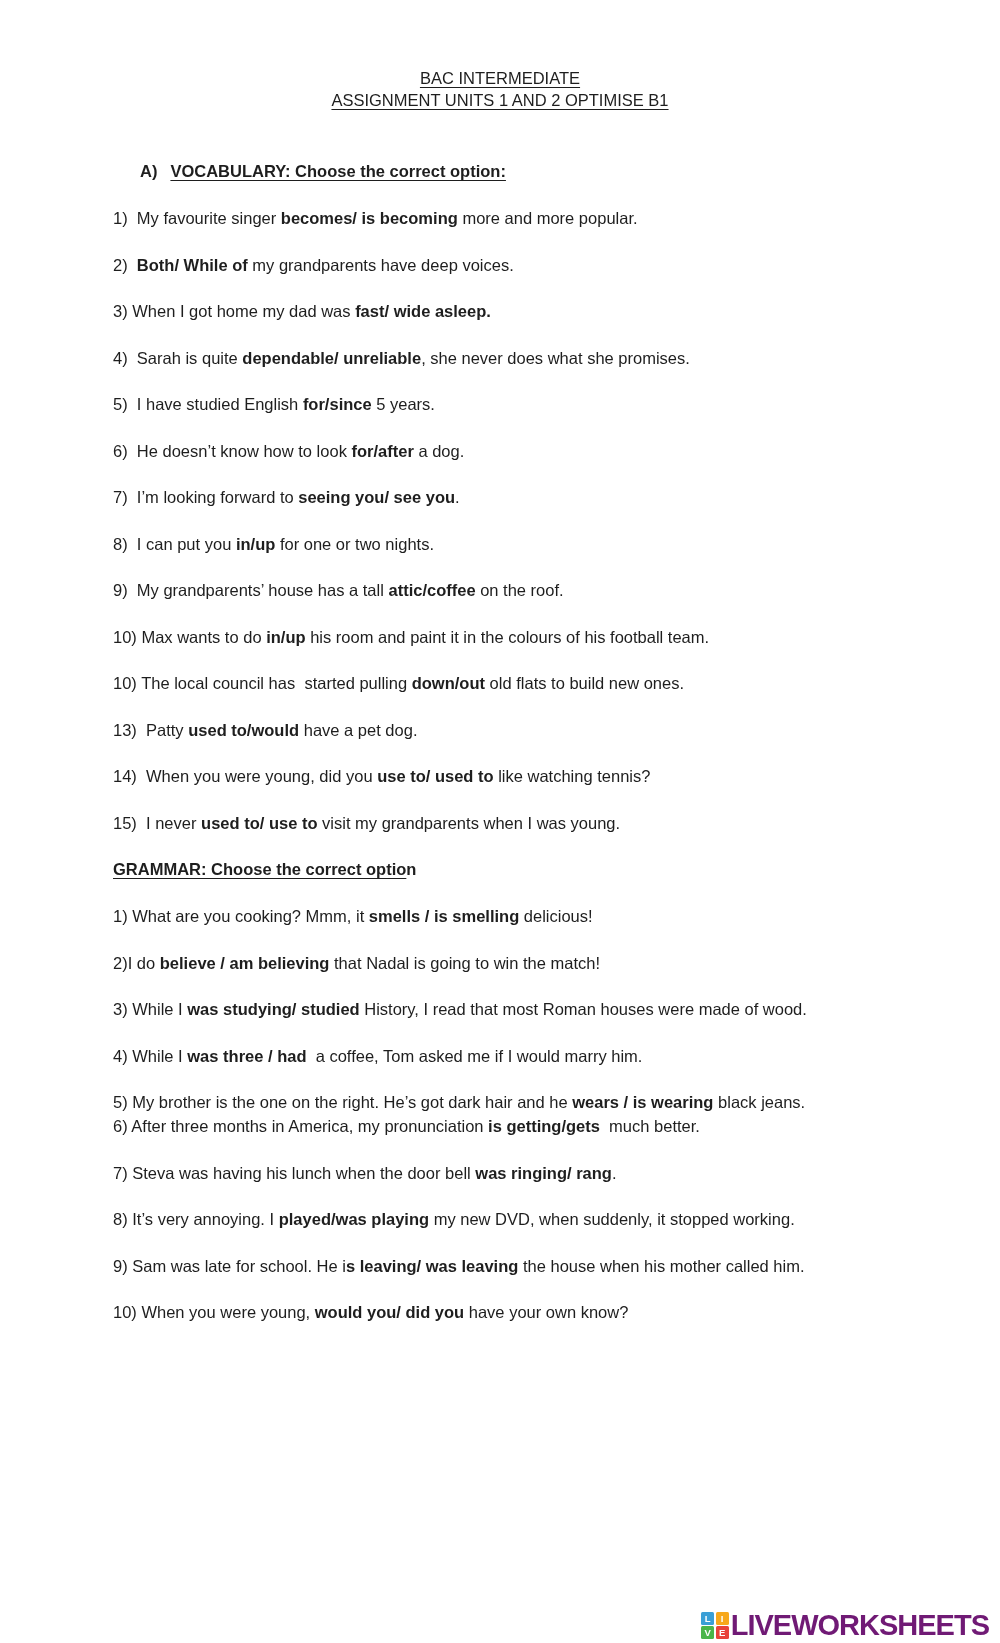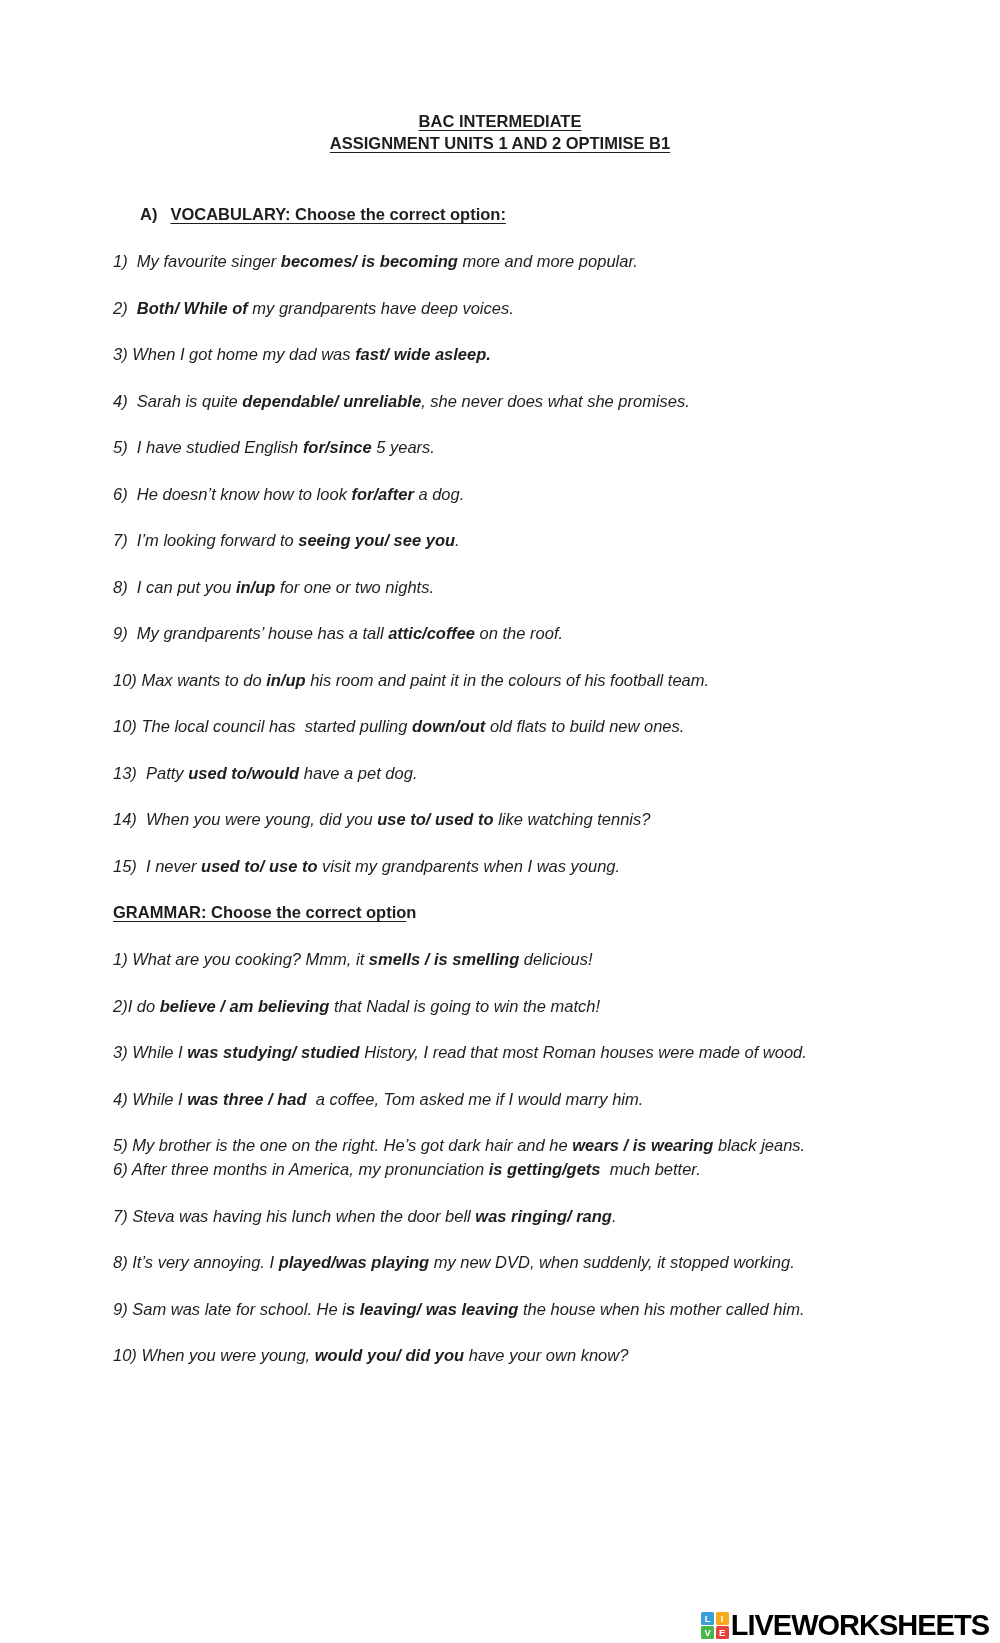--- a/index.html
+++ b/index.html
@@ -7,23 +7,23 @@
     position: relative;
     width: 1000px;
     height: 1643px;
     background: #ffffff;
     font-family: "Liberation Sans", sans-serif;
     color: #1e1e1e;
     font-size: 16.5px;
     overflow: hidden;
   }
   .title-block {
-    padding-top: 110px;
+    padding-top: 67px;
     text-align: center;
-    font-weight: bold;
+    font-weight: normal;
   }
   .title-line {
     line-height: 22px;
     text-decoration: underline;
     text-underline-offset: 3px;
   }
   .section-heading {
     margin: 0;
     font-size: 16.5px;
     font-weight: bold;
@@ -32,21 +32,20 @@
   .vocab .section-heading { margin: 50px 0 0 140px; }
   .grammar .section-heading { margin: 25px 0 4px 113px; }
   .heading-prefix { margin-right: 13px; }
   .underlined { text-decoration: underline; text-underline-offset: 3px; }
   .items { margin: 27px 0 0 113px; padding: 0; }
   .item {
     margin: 0 0 26.5px 0;
     line-height: 20px;
     white-space: pre-wrap;
     max-width: 880px;
-    font-style: italic;
   }
   .item .b { font-weight: bold; }
   .grammar .items .item:nth-child(5) { margin-bottom: 4px; }
   .footer {
     position: absolute;
     right: 11px;
     bottom: 3px;
     display: flex;
     align-items: center;
   }
@@ -122,17 +121,17 @@
   </section>
 
   <footer class="footer">
     <div style="display:flex;align-items:center;">
       <div class="logo-grid" id="logo-grid">
           <div class="sq" style="background: rgb(58, 159, 214);">L</div>
           <div class="sq" style="background: rgb(247, 168, 27);">I</div>
           <div class="sq" style="background: rgb(74, 181, 74);">V</div>
           <div class="sq" style="background: rgb(232, 67, 58);">E</div>
         </div>
-      <div class="logo-text" id="logo-text" style="color: #000000;">LIVEWORKSHEETS</div>
+      <div class="logo-text" id="logo-text" style="color: #701a75;">LIVEWORKSHEETS</div>
     </div>
   </footer>
 
 </div>
 
 </body></html>

